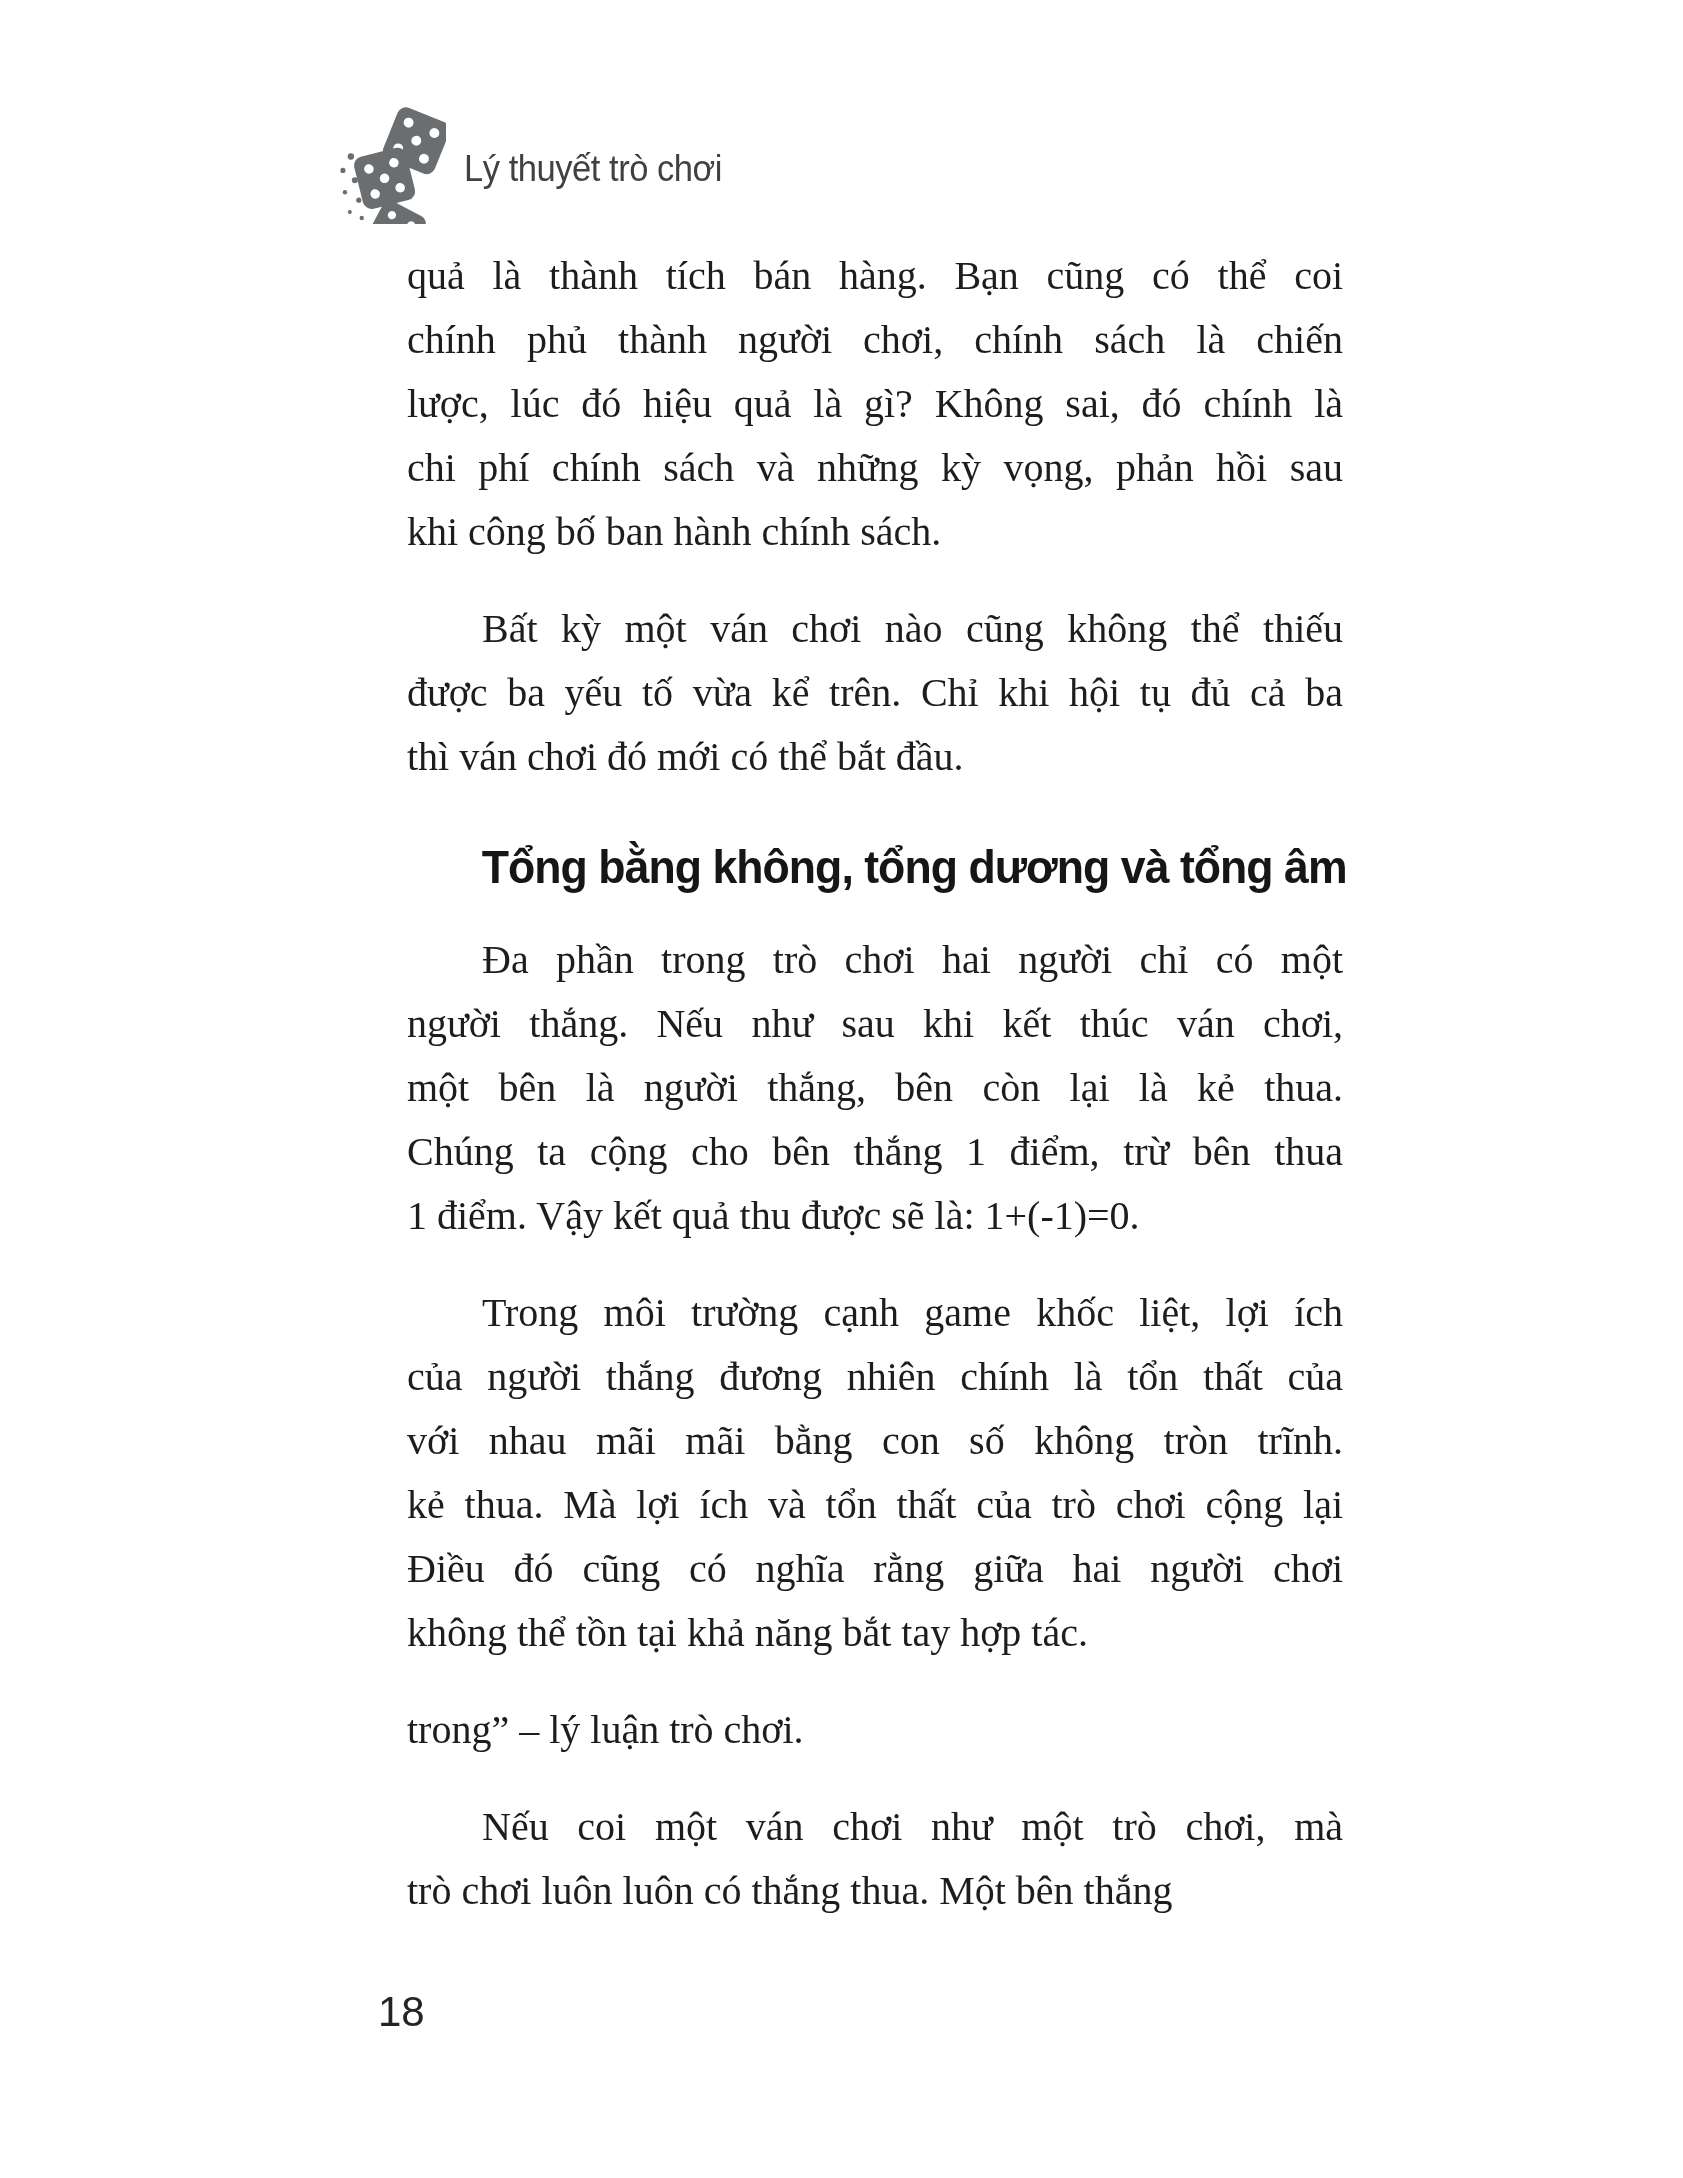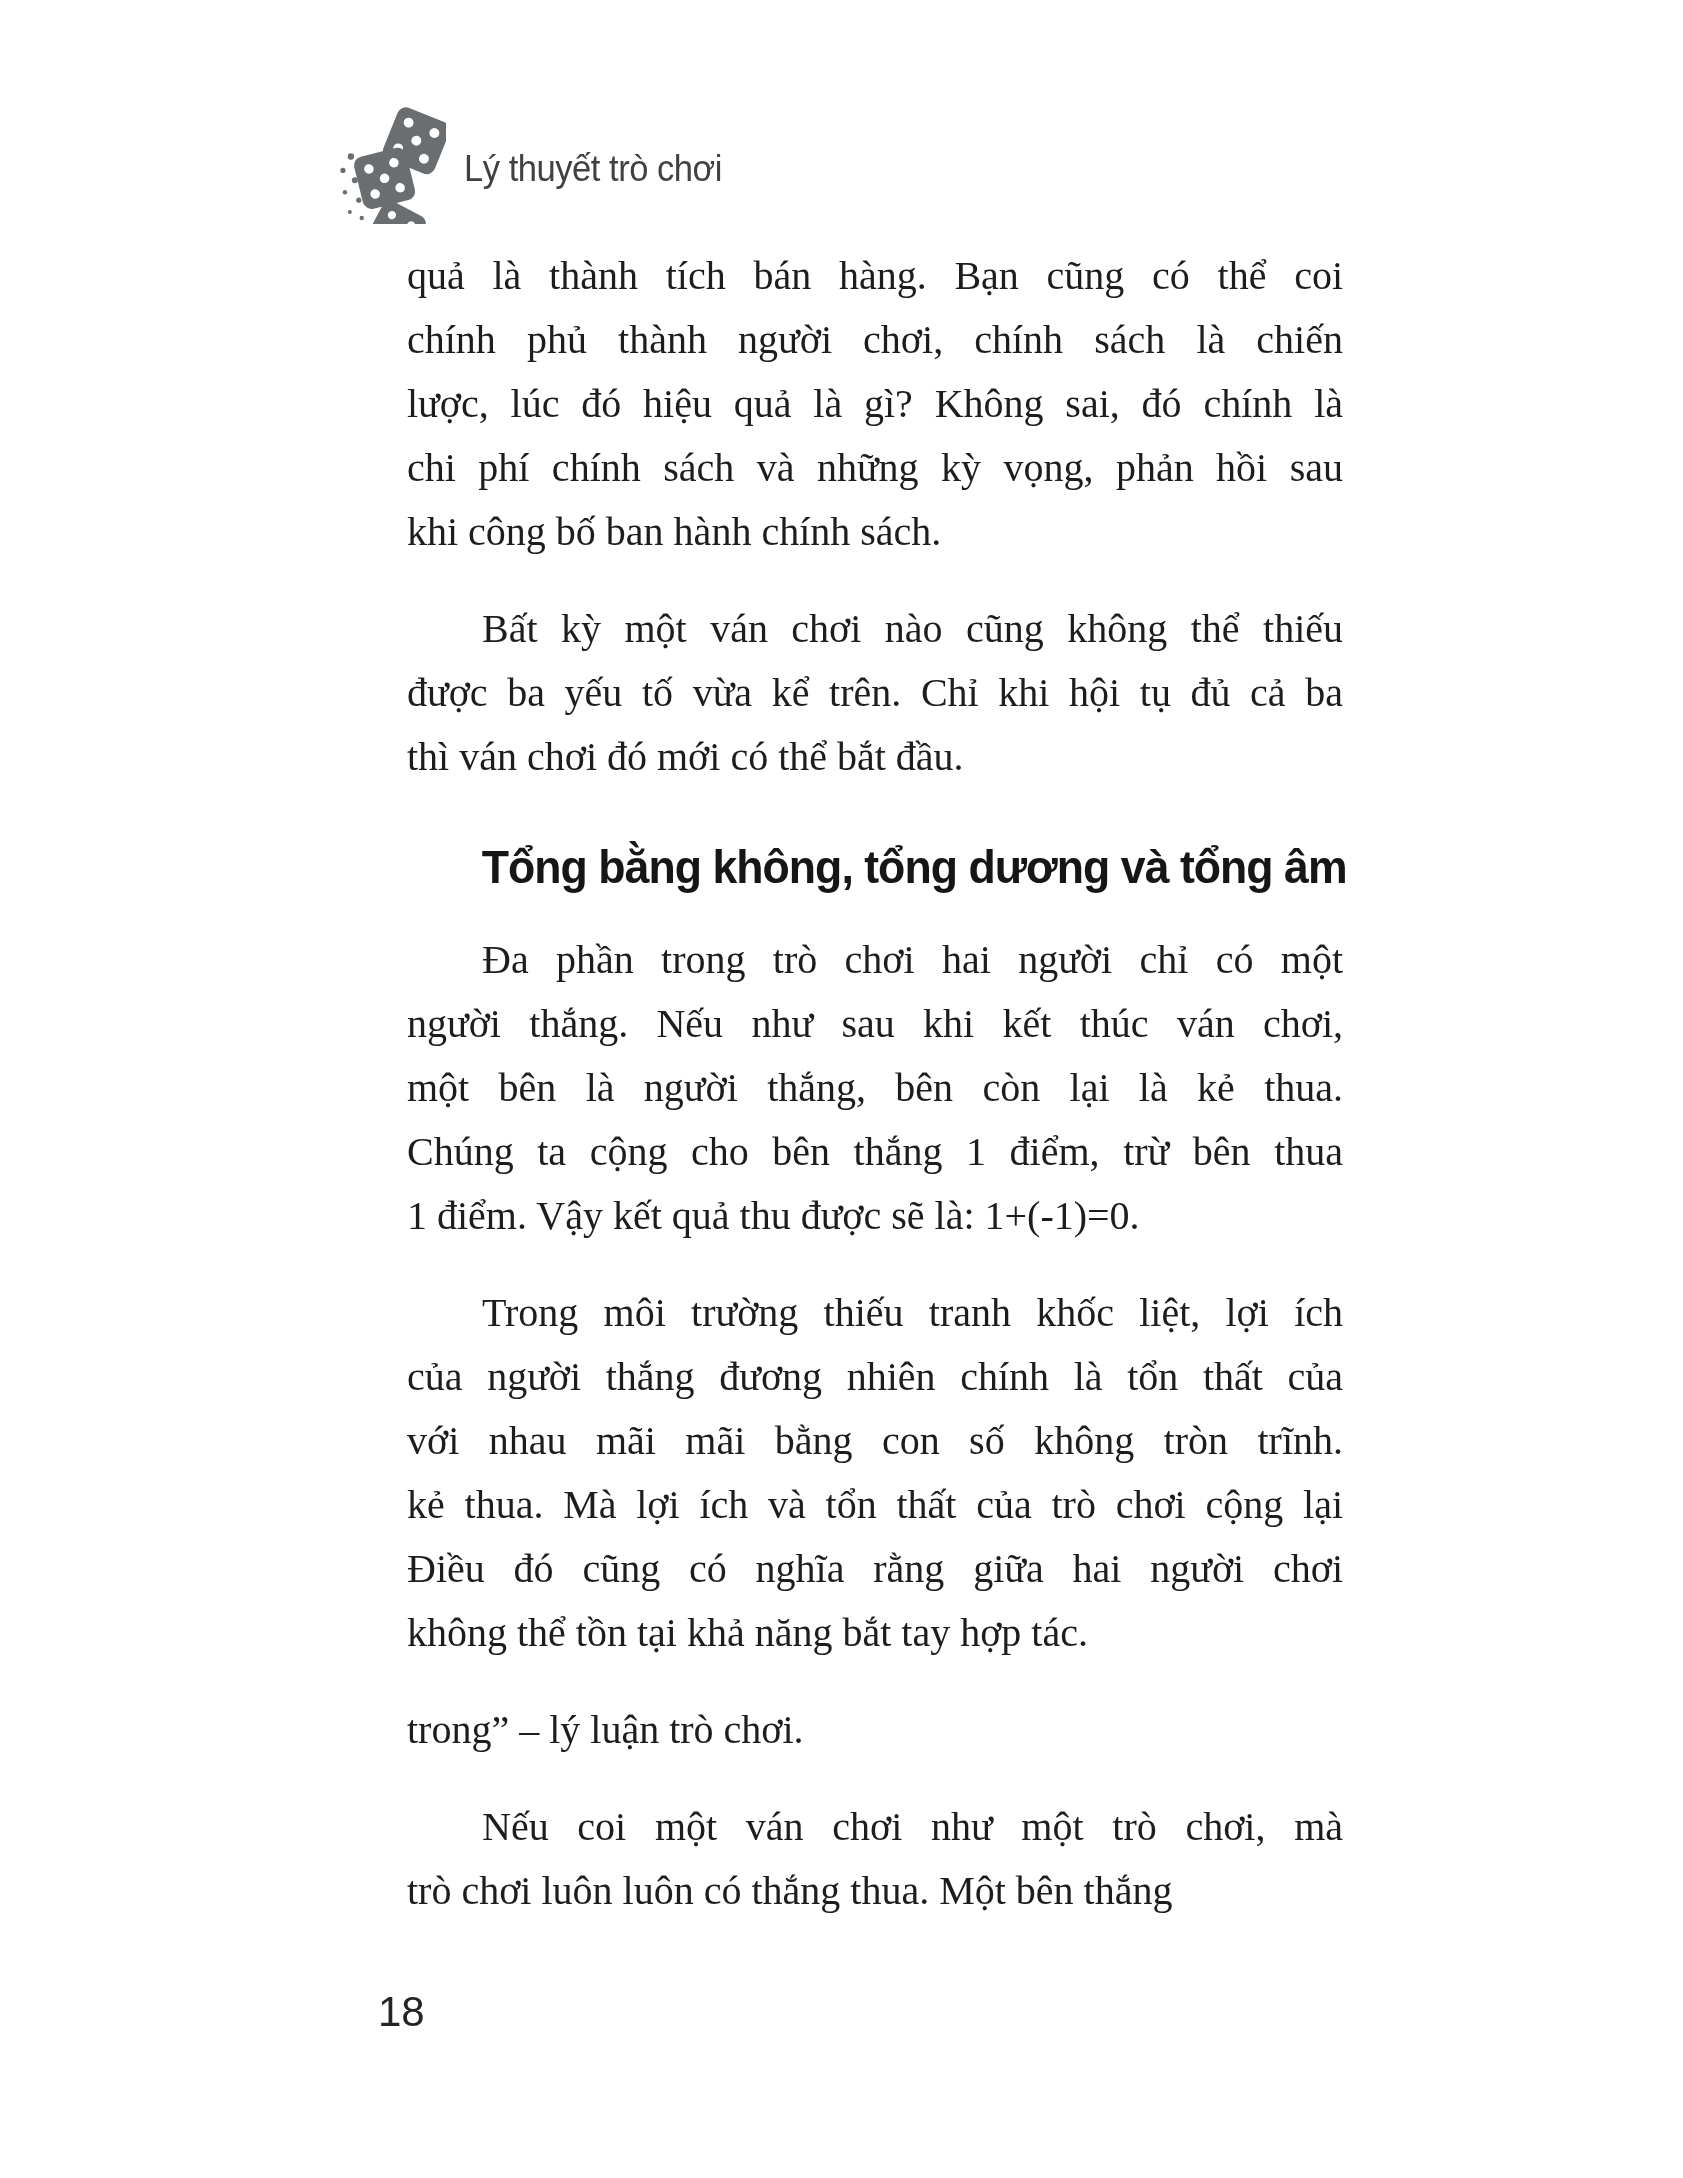--- a/index.html
+++ b/index.html
@@ -165,21 +165,21 @@
 
     <div class="para">
       <div class="line indent">Đa phần trong trò chơi hai người chỉ có một</div>
       <div class="line">người thắng. Nếu như sau khi kết thúc ván chơi,</div>
       <div class="line">một bên là người thắng, bên còn lại là kẻ thua.</div>
       <div class="line">Chúng ta cộng cho bên thắng 1 điểm, trừ bên thua</div>
       <div class="line last">1 điểm. Vậy kết quả thu được sẽ là: 1+(-1)=0.</div>
     </div>
 
     <div class="para">
-      <div class="line indent">Trong môi trường thiếu tranh khốc liệt, lợi ích</div>
+      <div class="line indent">Trong môi trường cạnh game khốc liệt, lợi ích</div>
       <div class="line">của người thắng đương nhiên chính là tổn thất của</div>
       <div class="line">với nhau mãi mãi bằng con số không tròn trĩnh.</div>
       <div class="line">kẻ thua. Mà lợi ích và tổn thất của trò chơi cộng lại</div>
       <div class="line">Điều đó cũng có nghĩa rằng giữa hai người chơi</div>
       <div class="line last">không thể tồn tại khả năng bắt tay hợp tác.</div>
     </div>
 
     <div class="para">
       <div class="line last">trong” – lý luận trò chơi.</div>
     </div>

